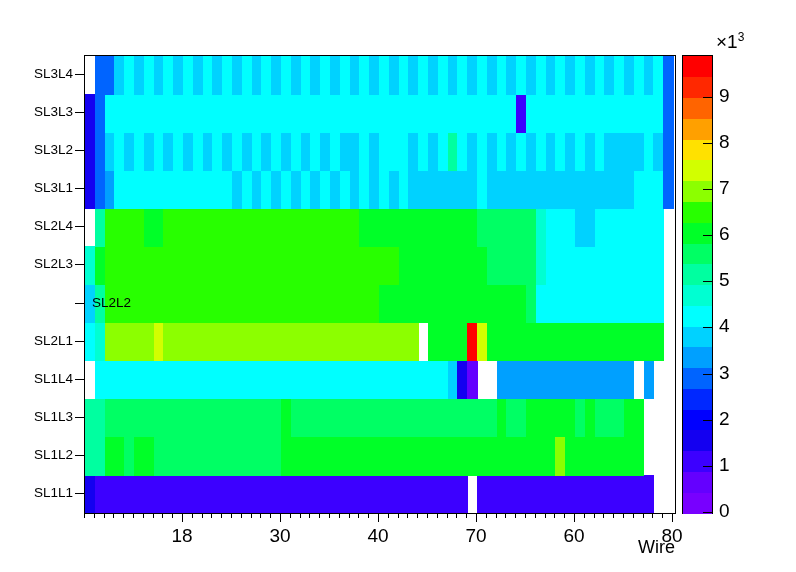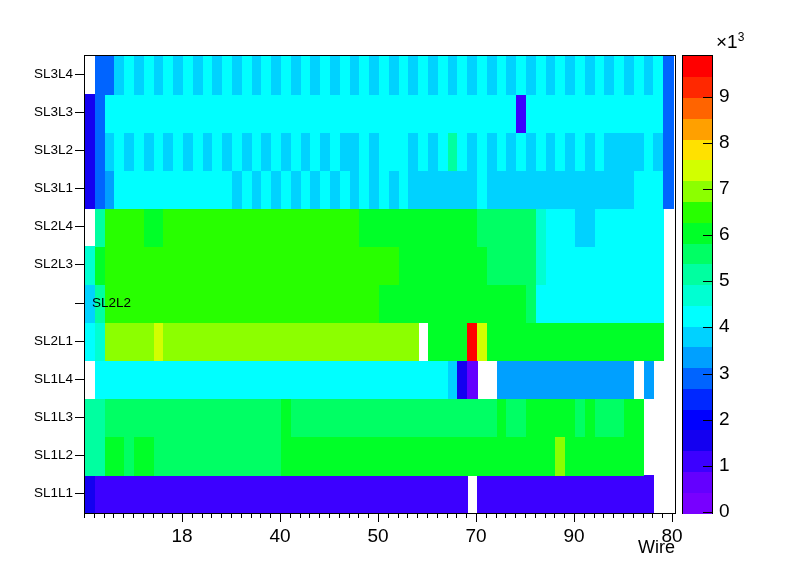--- a/index.html
+++ b/index.html
@@ -801,24 +801,24 @@
       <div class="tick xtickmin" style="left: 593.635px; top: 513px;"></div>
       <div class="tick xtickmin" style="left: 603.435px; top: 513px;"></div>
       <div class="tick xtickmin" style="left: 613.236px; top: 513px;"></div>
       <div class="tick xtickmin" style="left: 623.037px; top: 513px;"></div>
       <div class="tick xtickmin" style="left: 632.837px; top: 513px;"></div>
       <div class="tick xtickmin" style="left: 642.638px; top: 513px;"></div>
       <div class="tick xtickmin" style="left: 652.439px; top: 513px;"></div>
       <div class="tick xtickmin" style="left: 662.239px; top: 513px;"></div>
       <div class="tick xtickmaj" style="left: 672.04px; top: 513px;"></div>
       <div class="xlab" style="left: 152.007px; top: 525px;">18</div>
-      <div class="xlab" style="left: 250.013px; top: 525px;">40</div>
-      <div class="xlab" style="left: 348.02px; top: 525px;">50</div>
+      <div class="xlab" style="left: 250.013px; top: 525px;">30</div>
+      <div class="xlab" style="left: 348.02px; top: 525px;">40</div>
       <div class="xlab" style="left: 446.027px; top: 525px;">70</div>
-      <div class="xlab" style="left: 544.033px; top: 525px;">90</div>
+      <div class="xlab" style="left: 544.033px; top: 525px;">60</div>
       <div class="xlab" style="left: 642.04px; top: 525px;">80</div>
     </div>
   <div id="yaxis">
       <div class="tick ytickmaj" style="left: 75px; top: 493px;"></div>
       <div class="ylab" style="left: 1px; top: 484.958px;">SL1L1</div>
       <div class="tick ytickmaj" style="left: 75px; top: 455px;"></div>
       <div class="ylab" style="left: 1px; top: 446.875px;">SL1L2</div>
       <div class="tick ytickmaj" style="left: 75px; top: 417px;"></div>
       <div class="ylab" style="left: 1px; top: 408.792px;">SL1L3</div>
       <div class="tick ytickmaj" style="left: 75px; top: 379px;"></div>

